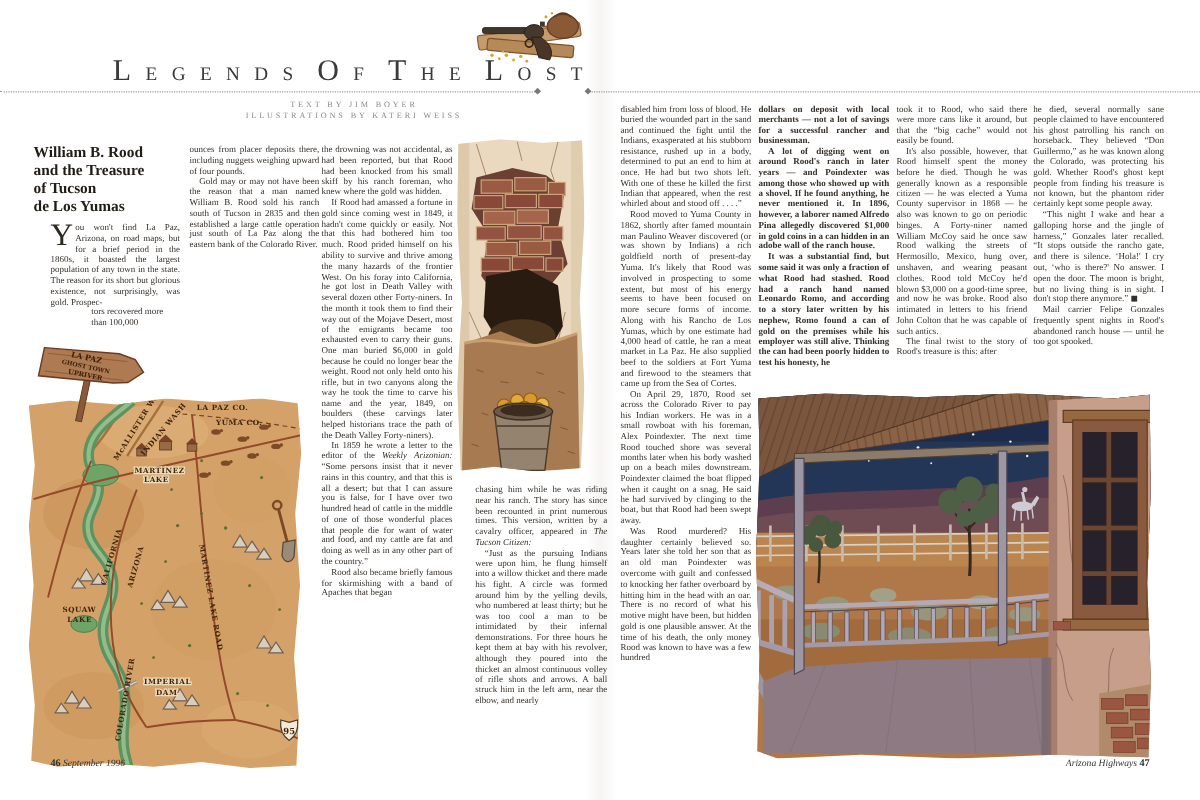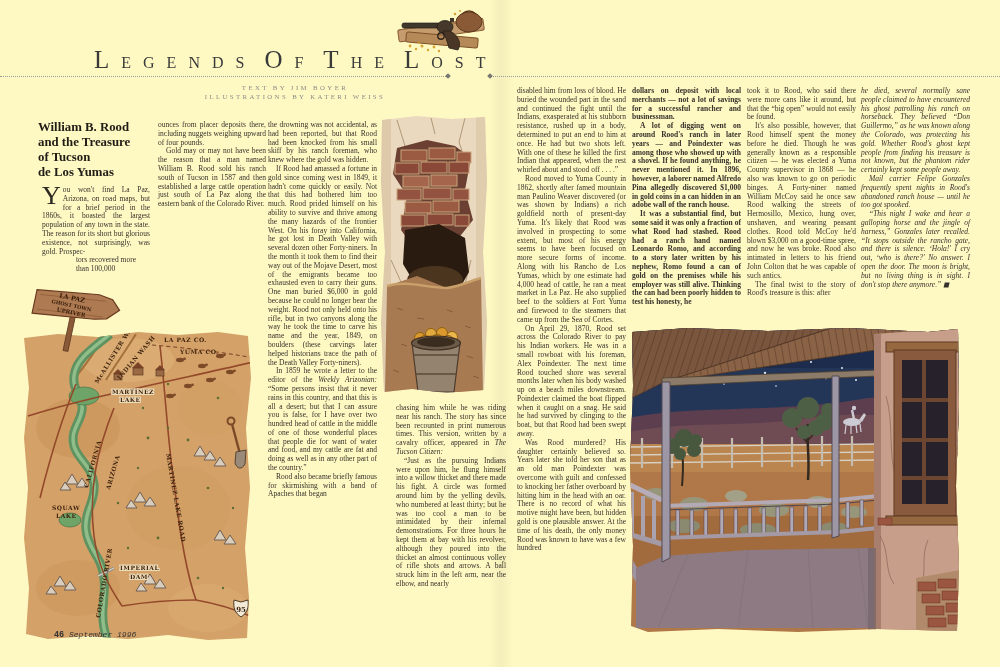--- a/index.html
+++ b/index.html
@@ -1,51 +1,51 @@
 <!DOCTYPE html>
 <html><head>
 <meta charset="utf-8">
 <style>
   html,body { margin:0; padding:0; background:#dedede; }
-  .spread { position:relative; width:1000px; height:667px; background:#fef9c3;
+  .spread { position:relative; width:1000px; height:667px; background:#ffffff;
             overflow:hidden; font-family:"Liberation Serif", serif; }
   .gutter { position:absolute; left:488px; top:0; width:26px; height:667px;
             background:linear-gradient(90deg, rgba(0,0,0,0) 0%, rgba(60,40,20,0.05) 50%, rgba(0,0,0,0) 100%); }
 
   
   .masthead { position:absolute; left:94px; top:46px; white-space:nowrap; color:#3a3a3a; }
   .mword { display:inline-block; text-transform:uppercase; font-size:16px; letter-spacing:12px;
            margin-right:4px; font-family:"Liberation Serif", serif; }
   .mword::first-letter { font-size:25px; }
   .rule { position:absolute; top:76px; border-top:1.4px dotted #9a9a96; height:0; }
   .rule-l { left:0; width:446px; }
   .rule-r { left:490px; width:510px; }
   .diamond { position:absolute; top:74px; width:4px; height:4px; background:#787872; transform:rotate(45deg); }
   .byline { position:absolute; left:150px; top:84px; width:290px; text-align:center;
             font-size:6.8px; letter-spacing:2.4px; color:#8b8b88; line-height:8.5px; }
 
   
-  .title { position:absolute; left:38px; top:120px; width:130px; }
+  .title { position:absolute; left:28px; top:120px; width:130px; }
   .title div { font-weight:bold; font-size:12.8px; line-height:15px; color:#201c16; }
   .col { position:absolute; width:108px; }
   .par { margin:0; text-align:justify; font-size:7.5px; line-height:8.8px; color:#36302a; }
   .ind { text-indent:8px; }
   .dropcap { float:left; font-size:26px; line-height:19px; padding-right:2px; color:#2c2822; }
   .wrapright { width:74px; margin-left:auto; text-align:left; }
   .c1 { left:42px;  top:186px; }
   .c2 { left:158px; top:121px; }
   .c3 { left:268px; top:121px; width:109px; }
   .c4 { left:396px; top:404px; width:110px; }
   .c5 { left:517px; top:87px;  width:109px; }
   .c6 { left:632px; top:87px;  width:109px;font-weight:bold; }
   .c7 { left:747px; top:87px;  width:109px; }
-  .c8 { left:861px; top:87px;  width:109px;font-style:italic; }
+  .c8 { left:861px; top:87px;  width:109px; }
 
   
-  .footl { position:absolute; left:54px; top:630px; font-size:8px; color:#333;font-family:Liberation Mono, monospace; }
+  .footl { position:absolute; left:42px; top:630px; font-size:8px; color:#333; }
   .footr { position:absolute; left:660px; top:630px; width:298px; text-align:right; font-size:8px; color:#333; }
   .pgno { font-weight:bold; font-size:8.5px; }
   .footit { font-style:italic; }
 
   
   .emblem { position:absolute; left:392px; top:2px; }
   .mapsvg { position:absolute; left:18px; top:288px; }
   .bricksvg { position:absolute; left:377px; top:112px; }
   .porchsvg { position:absolute; left:628px; top:326px; }
 
@@ -112,21 +112,21 @@
     <div>de Los Yumas</div>
   </div>
 
   <div class="col c1">
     <p class="par"><span class="dropcap">Y</span><span>ou won't find La Paz, Arizona, on road maps, but for a brief period in the 1860s, it boasted the largest population of any town in the state. The reason for its short but glorious existence, not surprisingly, was gold. Prospec-</span></p>
     <div class="par wrapright">tors recovered more than 100,000</div>
   </div>
 
   <div class="col c2">
     <p class="par">ounces from placer deposits there, including nuggets weighing upward of four pounds.</p>
-    <p class="par ind">Gold may or may not have been the reason that a man named William B. Rood sold his ranch south of Tucson in 1587 and then established a large cattle operation just south of La Paz along the eastern bank of the Colorado River.</p>
+    <p class="par ind">Gold may or may not have been the reason that a man named William B. Rood sold his ranch south of Tucson in 2835 and then established a large cattle operation just south of La Paz along the eastern bank of the Colorado River.</p>
   </div>
 
   <div class="col c3">
     <p class="par">the drowning was not accidental, as had been reported, but that Rood had been knocked from his small skiff by his ranch foreman, who knew where the gold was hidden.</p>
     <p class="par ind">If Rood had amassed a fortune in gold since coming west in 1849, it hadn't come quickly or easily. Not that this had bothered him too much. Rood prided himself on his ability to survive and thrive among the many hazards of the frontier West. On his foray into California, he got lost in Death Valley with several dozen other Forty-niners. In the month it took them to find their way out of the Mojave Desert, most of the emigrants became too exhausted even to carry their guns. One man buried $6,000 in gold because he could no longer bear the weight. Rood not only held onto his rifle, but in two canyons along the way he took the time to carve his name and the year, 1849, on boulders (these carvings later helped historians trace the path of the Death Valley Forty-niners).</p>
     <p class="par ind"><span>In 1859 he wrote a letter to the editor of the </span><i>Weekly Arizonian:</i><span> “Some persons insist that it never rains in this country, and that this is all a desert; but that I can assure you is false, for I have over two hundred head of cattle in the middle of one of those wonderful places that people die for want of water and food, and my cattle are fat and doing as well as in any other part of the country.”</span></p>
     <p class="par ind">Rood also became briefly famous for skirmishing with a band of Apaches that began</p>
   </div>
 
   <div class="col c4">
@@ -141,29 +141,29 @@
     <p class="par ind">Was Rood murdered? His daughter certainly believed so. Years later she told her son that as an old man Poindexter was overcome with guilt and confessed to knocking her father overboard by hitting him in the head with an oar. There is no record of what his motive might have been, but hidden gold is one plausible answer. At the time of his death, the only money Rood was known to have was a few hundred</p>
   </div>
 
   <div class="col c6">
     <p class="par">dollars on deposit with local merchants — not a lot of savings for a successful rancher and businessman.</p>
     <p class="par ind">A lot of digging went on around Rood's ranch in later years — and Poindexter was among those who showed up with a shovel. If he found anything, he never mentioned it. In 1896, however, a laborer named Alfredo Pina allegedly discovered $1,000 in gold coins in a can hidden in an adobe wall of the ranch house.</p>
     <p class="par ind">It was a substantial find, but some said it was only a fraction of what Rood had stashed. Rood had a ranch hand named Leonardo Romo, and according to a story later written by his nephew, Romo found a can of gold on the premises while his employer was still alive. Thinking the can had been poorly hidden to test his honesty, he</p>
   </div>
 
   <div class="col c7">
-    <p class="par">took it to Rood, who said there were more cans like it around, but that the “big open” would not easily be found.</p>
+    <p class="par">took it to Rood, who said there were more cans like it around, but that the “big cache” would not easily be found.</p>
     <p class="par ind">It's also possible, however, that Rood himself spent the money before he died. Though he was generally known as a responsible citizen — he was elected a Yuma County supervisor in 1868 — he also was known to go on periodic binges. A Forty-niner named William McCoy said he once saw Rood walking the streets of Hermosillo, Mexico, hung over, unshaven, and wearing peasant clothes. Rood told McCoy he'd blown $3,000 on a good-time spree, and now he was broke. Rood also intimated in letters to his friend John Colton that he was capable of such antics.</p>
     <p class="par ind">The final twist to the story of Rood's treasure is this: after</p>
   </div>
 
   <div class="col c8">
     <p class="par">he died, several normally sane people claimed to have encountered his ghost patrolling his ranch on horseback. They believed “Don Guillermo,” as he was known along the Colorado, was protecting his gold. Whether Rood's ghost kept people from finding his treasure is not known, but the phantom rider certainly kept some people away.</p>
+    <p class="par ind">“This night I wake and hear a galloping horse and the jingle of harness,” Gonzales later recalled. “It stops outside the rancho gate, and there is silence. ‘Hola!' I cry out, ‘who is there?' No answer. I open the door. The moon is bright, but no living thing is in sight. I don't stop there anymore.” ◼</p>
     <p class="par ind">Mail carrier Felipe Gonzales frequently spent nights in Rood's abandoned ranch house — until he too got spooked.</p>
-    <p class="par ind">“This night I wake and hear a galloping horse and the jingle of harness,” Gonzales later recalled. “It stops outside the rancho gate, and there is silence. ‘Hola!' I cry out, ‘who is there?' No answer. I open the door. The moon is bright, but no living thing is in sight. I don't stop there anymore.” ◼</p>
   </div>
 
   <svg class="mapsvg" width="236" height="356" viewBox="0 0 236 356">
     <defs>
       <clipPath id="clipMap">
           <polygon points="6,50 40,46 80,49 120,44 160,47 200,44 230,48 233,90 228,140 232,200 227,260 231,310 229,350 190,352 150,347 110,351 70,348 30,351 8,346 11,300 6,250 10,200 6,150 11,100"></polygon>
         </clipPath>
     </defs>
     <g clip-path="url(#clipMap)">
       <rect x="0" y="40" width="236" height="316" fill="#d4a168"></rect>
@@ -567,13 +567,17 @@
         </g>
       </g>
       <rect x="240" y="222" width="8" height="84" fill="#6f5f66" opacity=".6"></rect>
     </g>
   </svg>
 
   <div class="footl">
     <span class="pgno">46</span>
     <span class="footit">September 1996</span>
   </div>
+  <div class="footr">
+    <span class="footit">Arizona Highways</span>
+    <span class="pgno">47</span>
+  </div>
 </div>
 
 </body></html>

